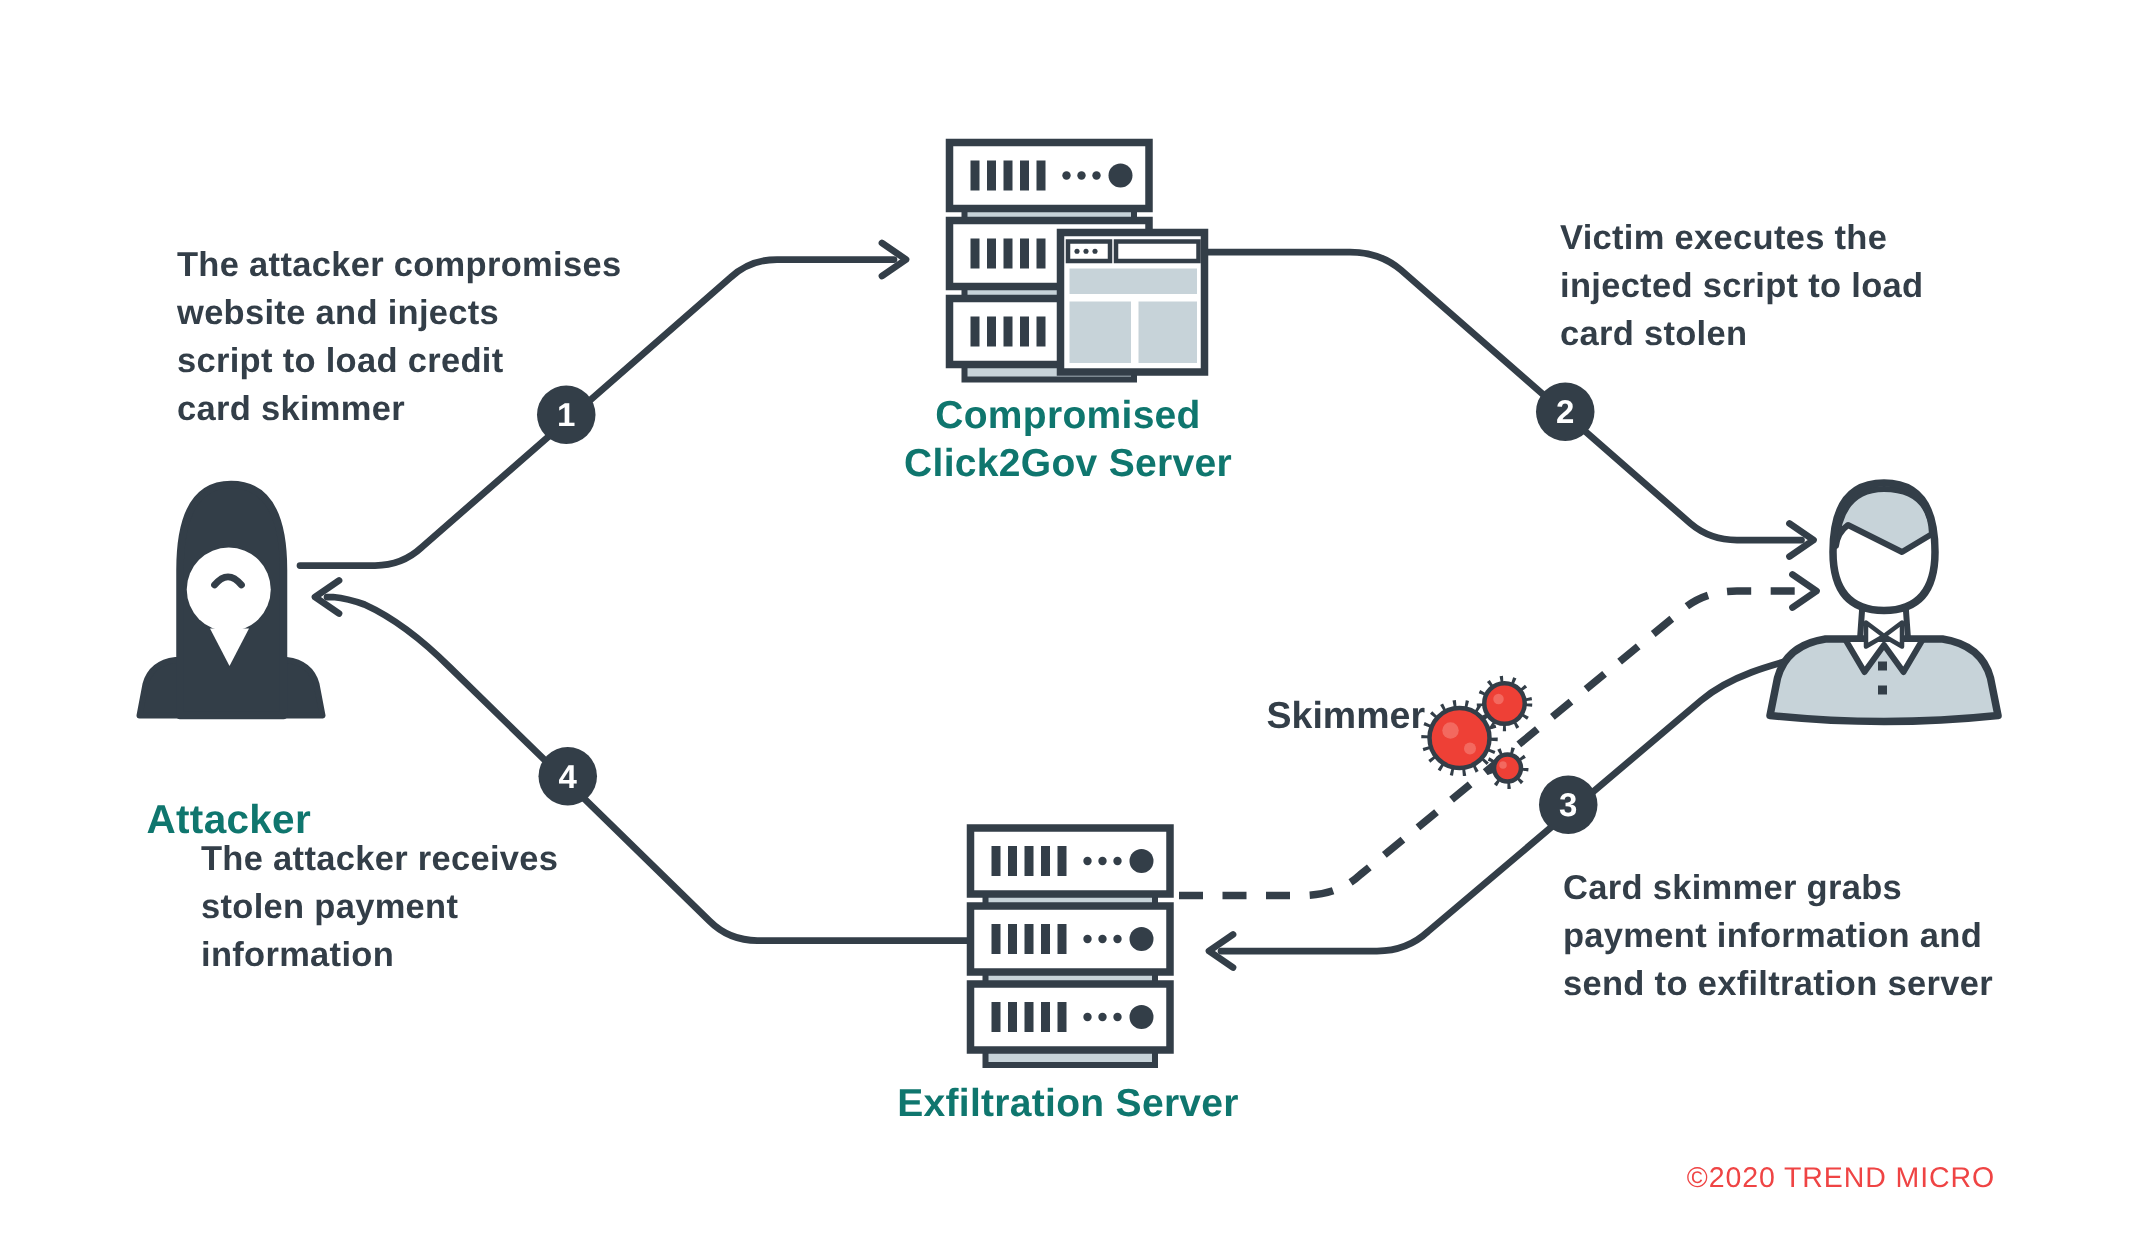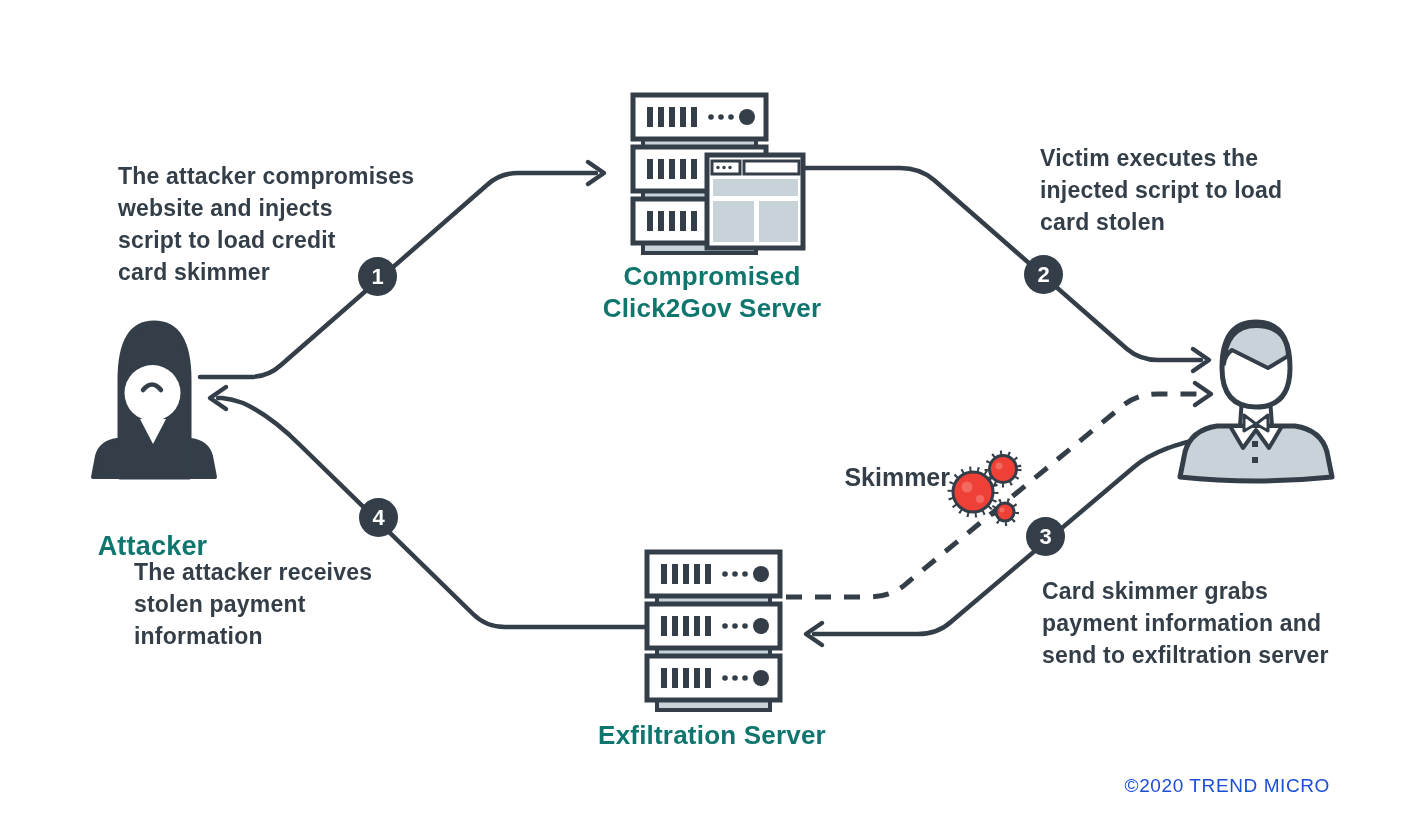--- a/index.html
+++ b/index.html
@@ -18,21 +18,21 @@
   }
   .skimmer-label{
     position:absolute;font-weight:700;color:#333e48;font-size:25px;text-align:right;
   }
   .badge{
     position:absolute;width:39px;height:39px;border-radius:50%;background:#333e48;
     color:#ffffff;display:flex;align-items:center;justify-content:center;
     font-size:22px;font-weight:700;z-index:5;
   }
   .copyright{
-    position:absolute;font-size:19px;font-weight:400;color:#1d4ed8;letter-spacing:.6px;
+    position:absolute;font-size:19px;font-weight:400;color:#ef4444;letter-spacing:.6px;
   }
 </style>
 </head>
 <body>
 
 <div class="canvas">
 
   <svg class="diagram-svg" width="1427" height="839" viewBox="0 0 1427 839">
     <defs>
       <g id="srv-unit">

